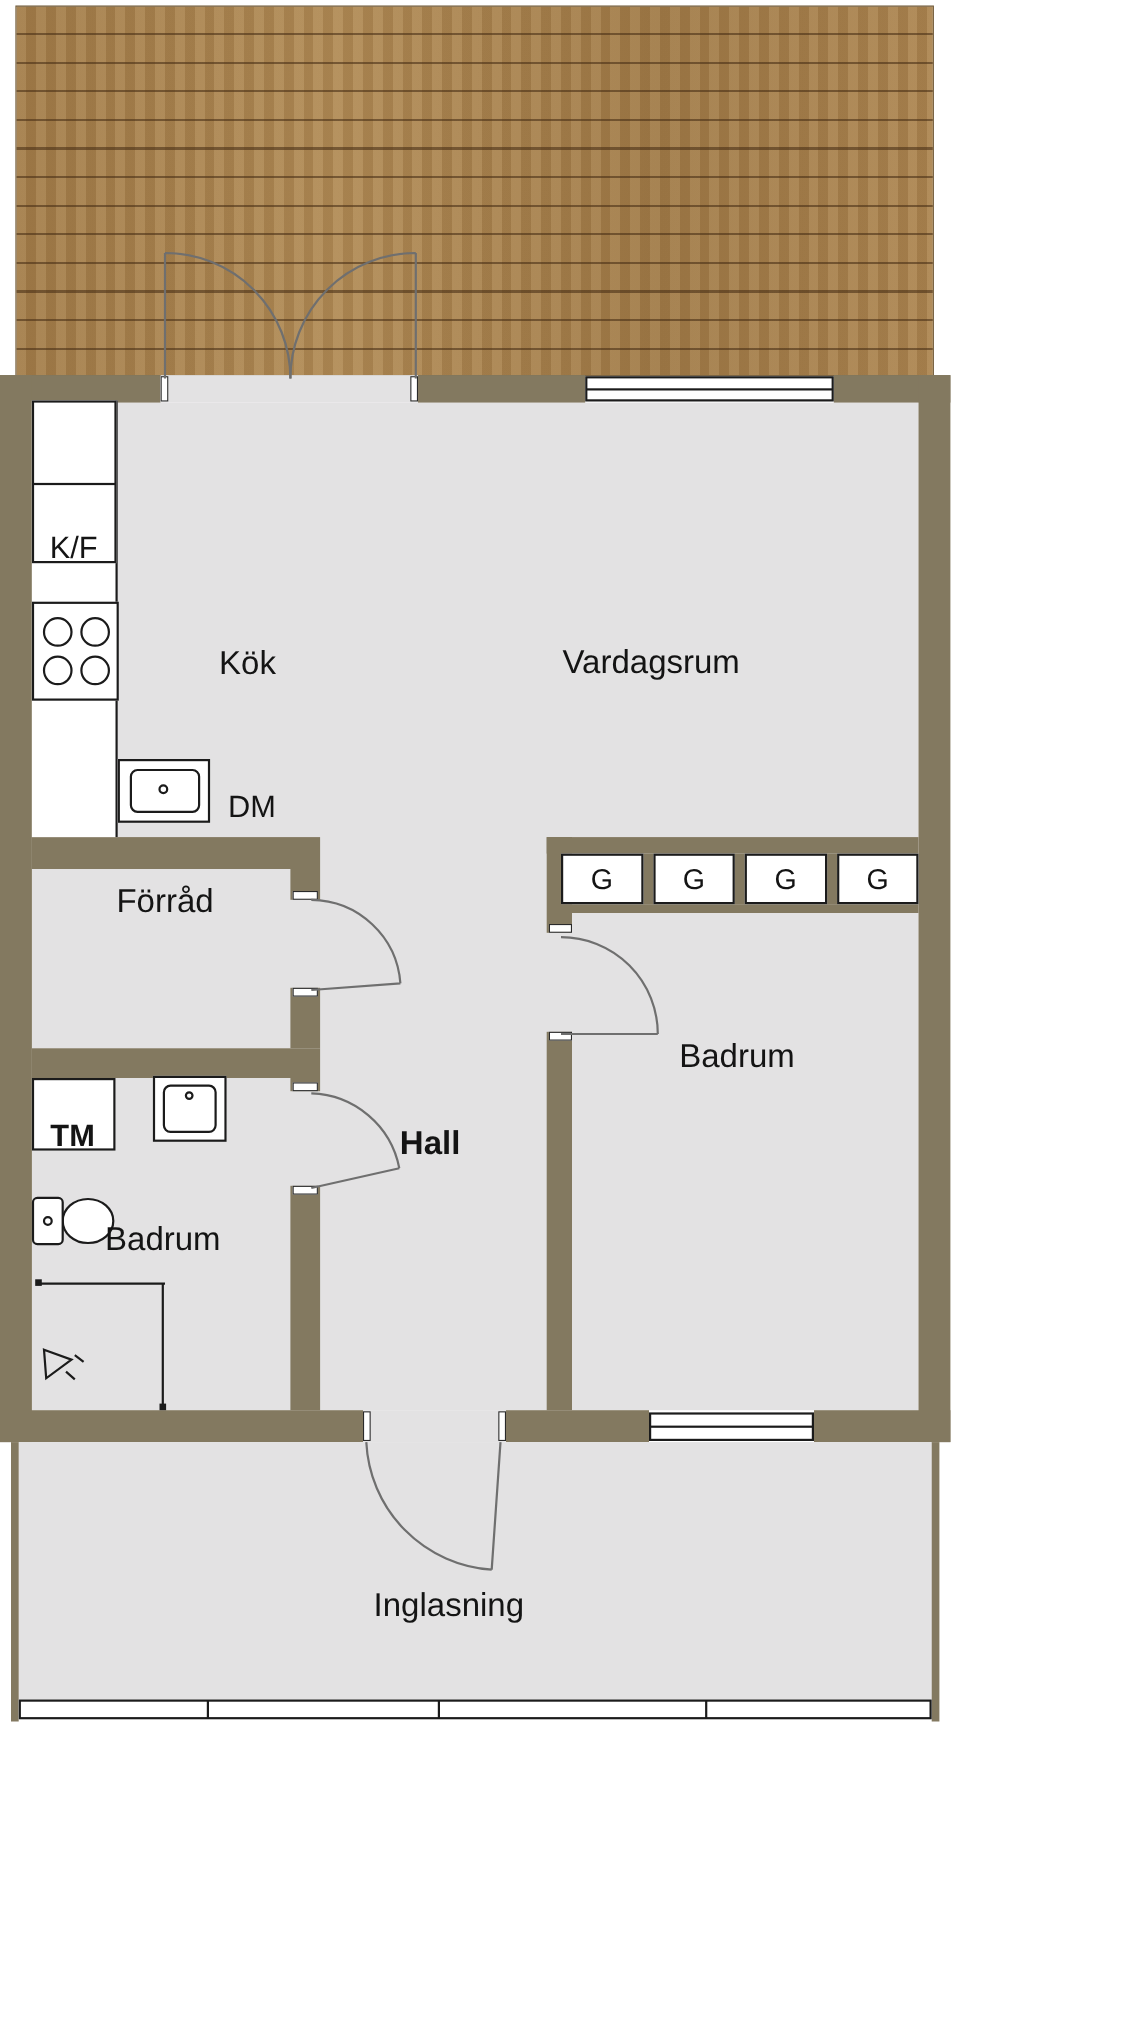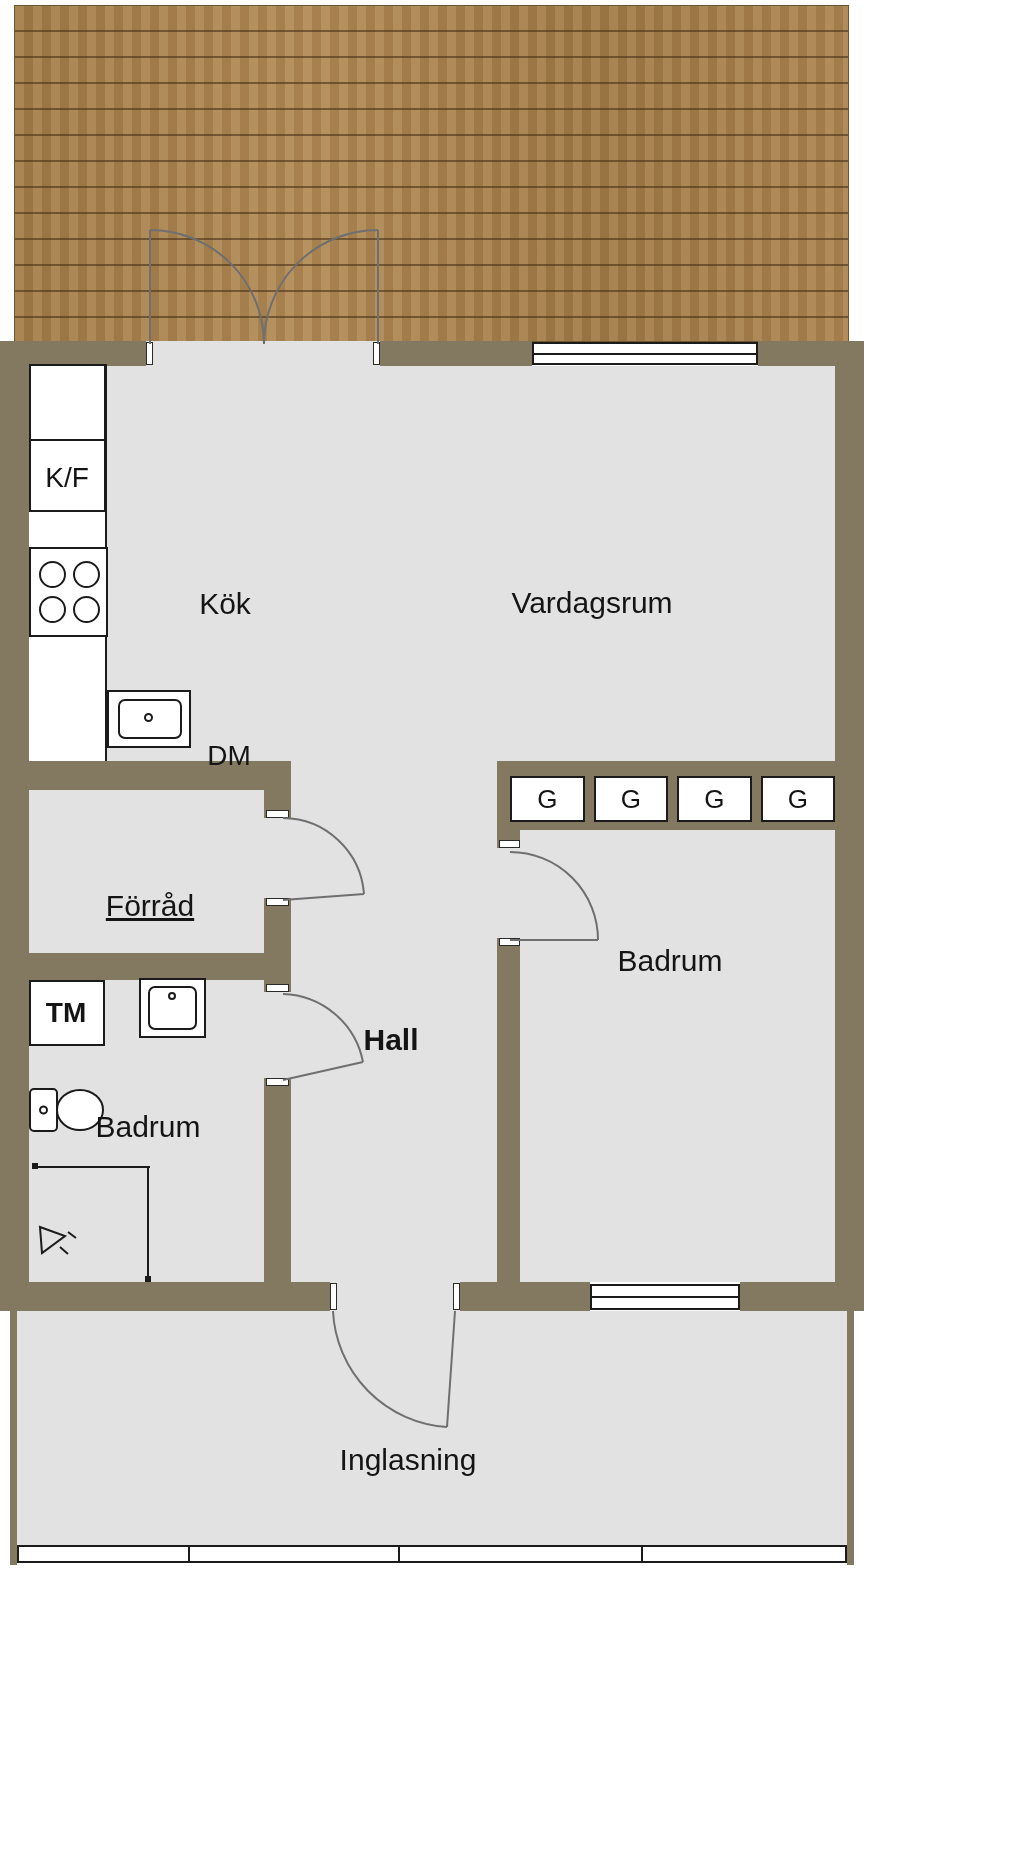--- a/index.html
+++ b/index.html
@@ -14,21 +14,21 @@
             repeating-linear-gradient(180deg, rgba(0,0,0,0) 0 24px, rgba(74,48,22,.60) 24px 26px),
             repeating-linear-gradient(90deg, rgba(255,244,220,.08) 0 9px, rgba(60,35,10,.08) 9px 18px),
             linear-gradient(90deg,#a27c49,#b08a55 35%,#a07a47 70%,#ab8450);
           border:1px solid #6d5531; }
   .white-box { position:absolute; background:#fff; border:2px solid #1b1b1b; }
   .window { position:absolute; background:#fff; border:2px solid #1b1b1b; }
   .window .mid { position:absolute; left:-1px; right:-1px; top:50%; height:2px; margin-top:-1px; background:#1b1b1b; }
   .pane-divider { position:absolute; top:-1px; bottom:-1px; width:2px; background:#1b1b1b; }
   .jamb { position:absolute; background:#fff; border:1px solid #2a2a2a; }
   .label { position:absolute; transform:translate(-50%,-50%); color:#141414; font-size:30px; white-space:nowrap; }
-  .label.sm { font-size:28px; }
+  .label.sm { font-size:28px;margin-top:20px; }
   .divider-line { position:absolute; left:-1px; right:-1px; height:2px; background:#1b1b1b; }
   .burner { position:absolute; width:27px; height:27px; border:2px solid #1b1b1b; border-radius:50%; background:#fff; }
   .basin  { position:absolute; border:2px solid #1b1b1b; border-radius:7px; background:#fff; }
   .dot    { position:absolute; border:2px solid #1b1b1b; border-radius:50%; background:#fff; }
   .grow { position:absolute; display:flex; gap:9px; background:#837960; }
   .gbox { flex:1; background:#fff; border:2px solid #1b1b1b; display:flex; align-items:center; justify-content:center;
           font-size:26px; color:#141414; }
   svg.overlay { position:absolute; left:0; top:0; pointer-events:none; }
 </style>
 </head>
@@ -145,21 +145,21 @@
       <rect x="32" y="1163" width="6" height="6" fill="#1b1b1b" stroke="none"></rect>
       <rect x="145" y="1276" width="6" height="6" fill="#1b1b1b" stroke="none"></rect>
       <path d="M 40 1227 L 65 1236 L 42 1253 Z"></path>
       <path d="M 60 1247 L 68 1254 M 68 1232 L 76 1238"></path>
     </g>
   </svg>
 
   <div class="label sm" style="left:67px;  top:478px;">K/F</div>
   <div class="label" style="left:225px; top:604px;">Kök</div>
   <div class="label" style="left:592px; top:603px;">Vardagsrum</div>
-  <div class="label sm" style="left:229px; top:756px;">DM</div>
-  <div class="label" style="left:150px; top:906px;text-decoration:underline;">Förråd</div>
+  <div class="label sm" style="left:229px; top:714px;">DM</div>
+  <div class="label" style="left:150px; top:820px;">Förråd</div>
   <div class="label" style="left:670px; top:961px;">Badrum</div>
   <div class="label sm" style="left:66px;  top:1013px;font-weight:bold;">TM</div>
   <div class="label" style="left:391px; top:1040px;font-weight:bold;">Hall</div>
   <div class="label" style="left:148px; top:1127px;text-align:right;">Badrum</div>
   <div class="label" style="left:408px; top:1460px;">Inglasning</div>
 
 </div>
 
 </body></html>

